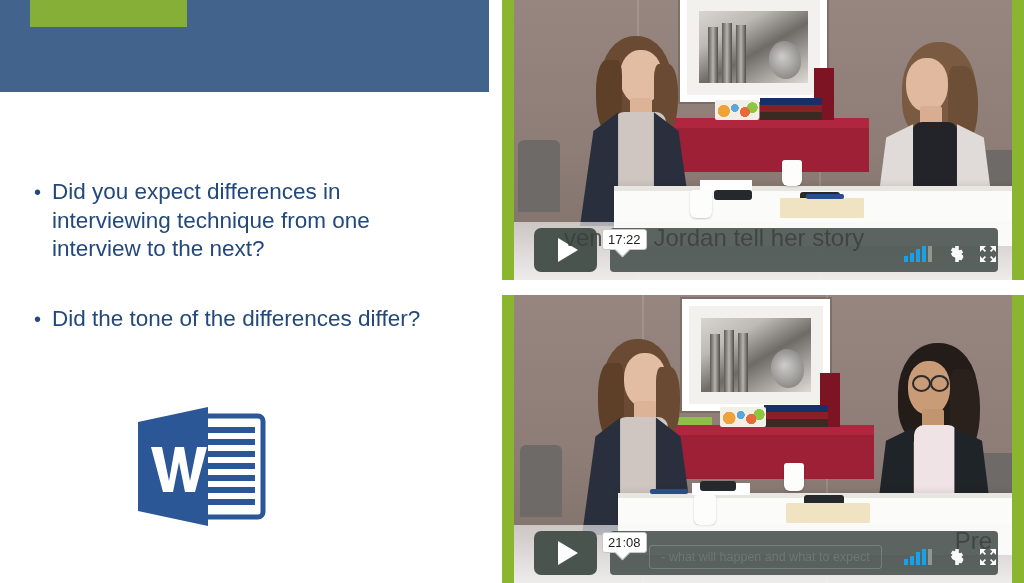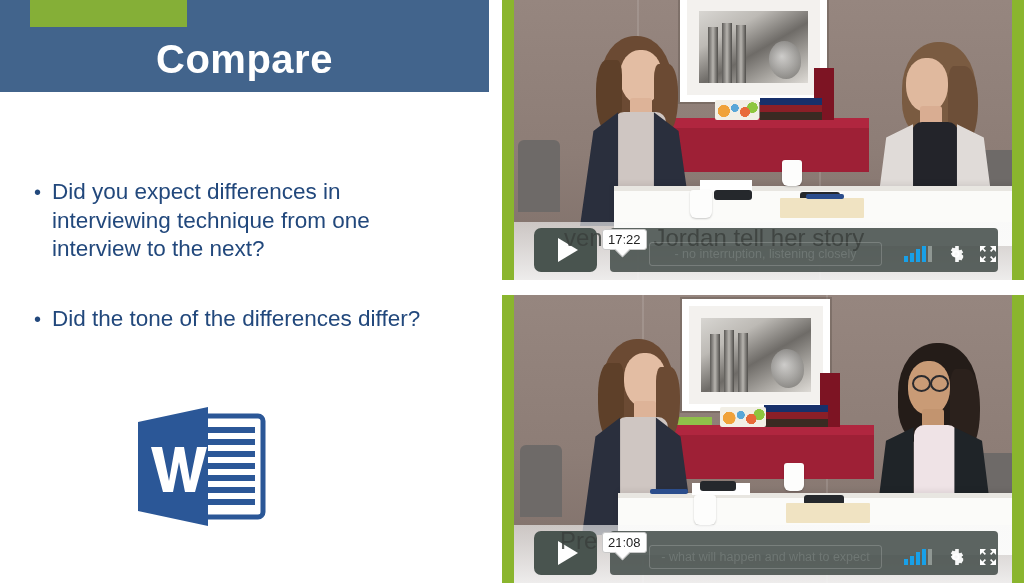--- a/index.html
+++ b/index.html
@@ -112,21 +112,20 @@
 </style>
 </head>
 <body>
 
 <div class="slide">
 
   <div class="left-col">
 
     <div class="title-band">
       <div class="title-accent"></div>
-      <div class="title-text">Compare</div>
     </div>
 
     <div class="bullets">
       <div class="bullet">
         <span class="dot">•</span>
         <span class="btext">Did you expect differences in interviewing technique from one interview to the next?</span>
       </div>
       <div class="bullet">
         <span class="dot">•</span>
         <span class="btext">Did the tone of the differences differ?</span>
@@ -226,21 +225,20 @@
         <div class="player-wash"></div>
 
         <div class="ovl-title">ven lets Jordan tell her story</div>
 
         <div class="playbtn">
           <i></i>
         </div>
 
         <div class="ctrlbox"></div>
 
-        <div class="ovl-sub">- no interruption, listening closely</div>
 
         <div class="tip" style="left:88px;bottom:30px;">17:22</div>
 
         <div class="bars" style="right:80px;bottom:18px;">
           <span></span>
             <span></span>
             <span></span>
             <span></span>
             <span></span>
         </div>
@@ -333,21 +331,21 @@
         <div class="phone" style="left:290px;top:200px;width:40px;height:10px;"></div>
         <div class="mug" style="left:270px;top:168px;width:20px;height:28px;"></div>
         <div class="mug" style="left:180px;top:200px;width:22px;height:30px;"></div>
         <div class="folder" style="left:272px;top:208px;width:84px;height:20px;"></div>
         <div class="pen" style="left:136px;top:194px;width:38px;height:5px;"></div>
       </div>
 
       <div class="playerbar">
         <div class="player-wash"></div>
 
-        <div class="ovl-title" style="left:46px;">Pre</div>
+        <div class="ovl-title" style="left:46px;text-align:right;">Pre</div>
 
         <div class="playbtn">
           <i></i>
         </div>
 
         <div class="ctrlbox"></div>
 
         <div class="ovl-sub">- what will happen and what to expect</div>
 
         <div class="tip" style="left:88px;bottom:30px;">21:08</div>

